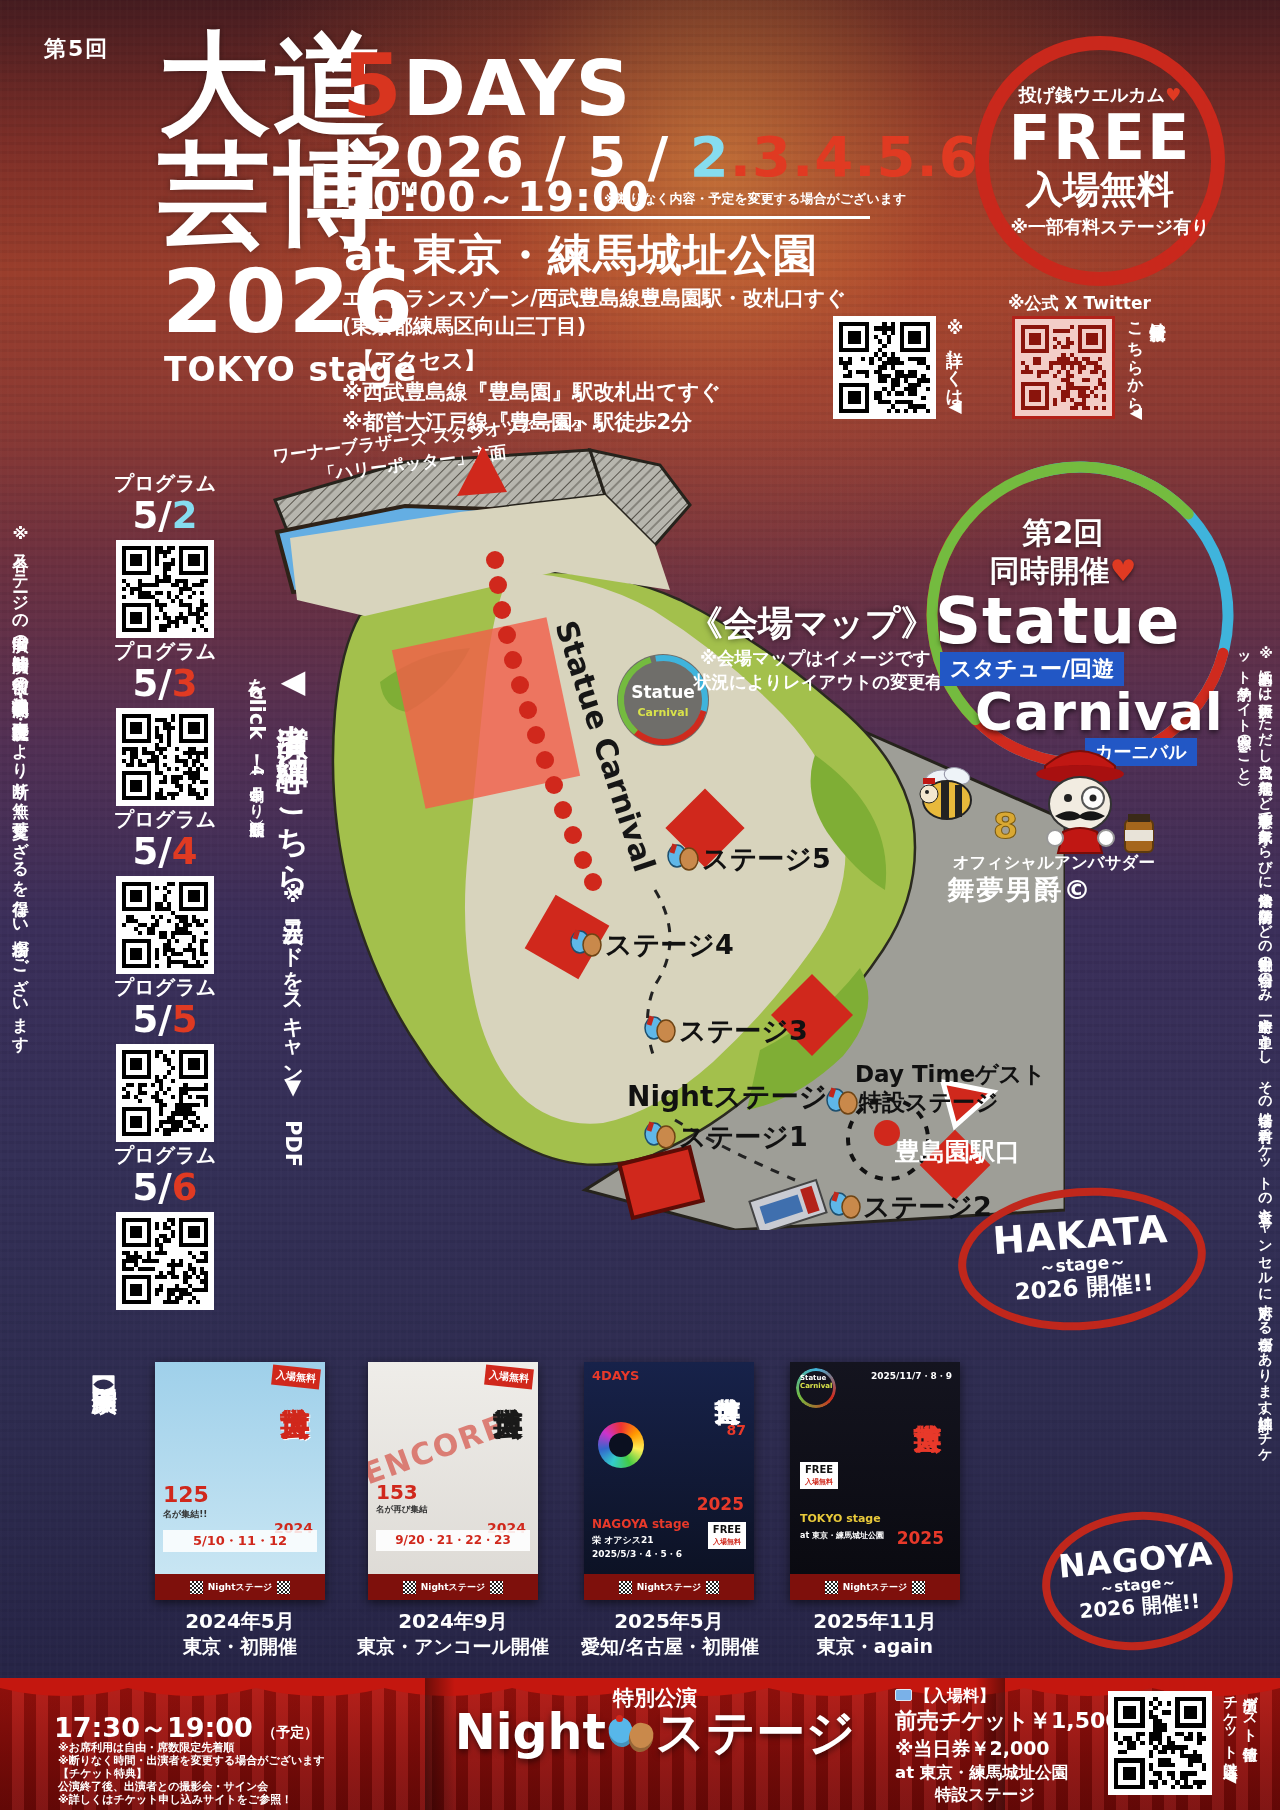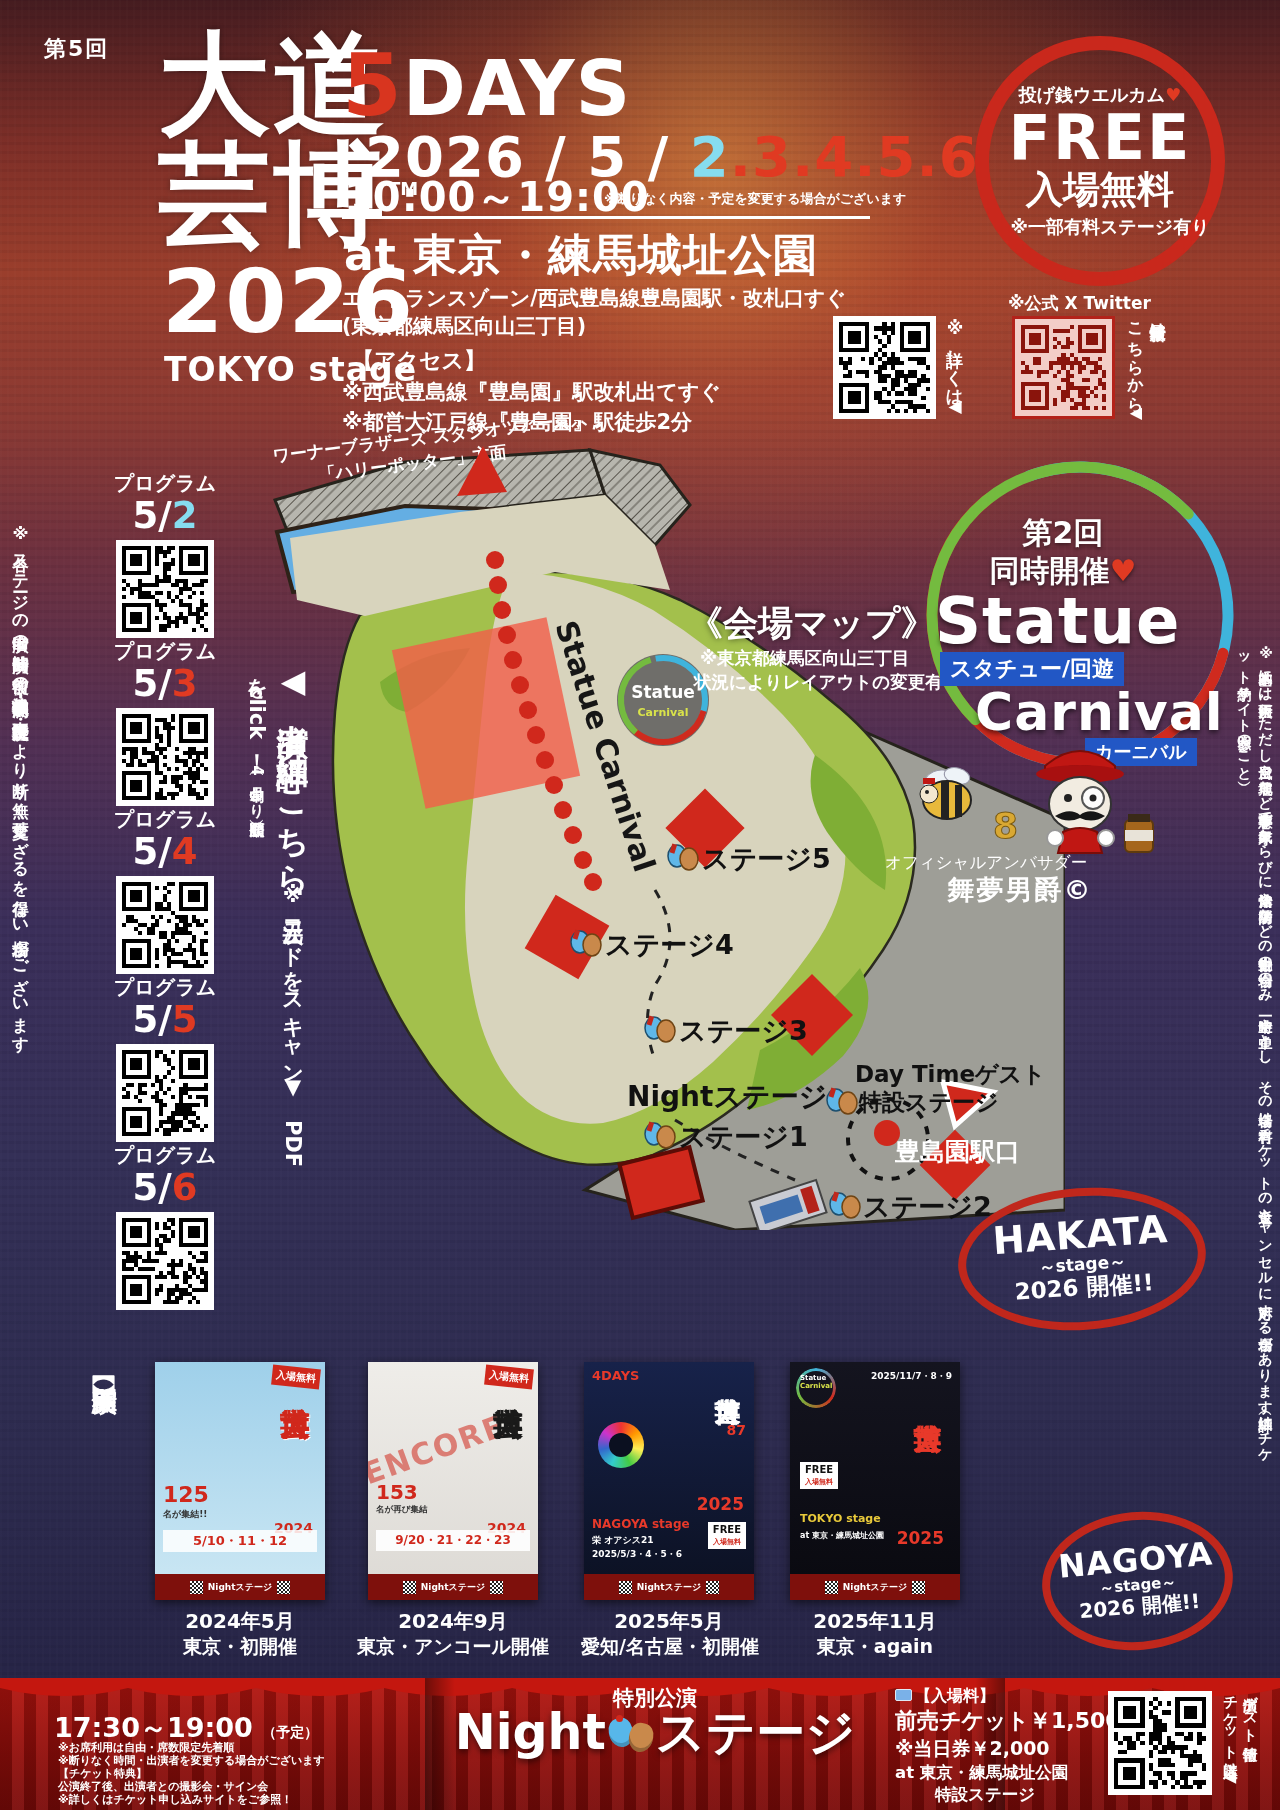--- a/index.html
+++ b/index.html
@@ -58,21 +58,21 @@
   .perf .p-sub{font-size:21px;font-weight:700;margin-left:8px;}
   .perf .p-sub2{font-size:15px;font-weight:600;}
   
   .map-title{font-size:35px;font-weight:900;text-shadow:0 0 6px rgba(0,0,0,.6);}
   .map-note{font-size:17.5px;font-weight:600;}
   
   .sc-line{font-weight:900;text-align:center;font-size:30px;text-shadow:0 2px 4px rgba(0,0,0,.5);}
   .sc-name1{font-size:64px;font-weight:900;letter-spacing:1px;text-shadow:0 3px 5px rgba(0,0,0,.5);}
   .sc-name2{font-size:52px;font-weight:900;letter-spacing:1px;text-shadow:0 3px 5px rgba(0,0,0,.5);}
   .sc-label{background:#2257c5;color:#fff;font-weight:800;padding:2px 10px;}
-  .sc-amb{font-size:16.5px;font-weight:400;text-align:left;}
+  .sc-amb{font-size:16.5px;font-weight:700;text-align:right;}
   .sc-mascot-name{font-size:27px;font-weight:900;text-align:center;letter-spacing:2px;}
   .right-note{font-size:14px;font-weight:600;line-height:1.5;}
   
   .stamp{border:8px solid #c0271c;border-radius:50%;display:flex;flex-direction:column;align-items:center;justify-content:center;text-align:center;color:#fff;}
   .stamp .s1{font-size:38px;font-weight:900;letter-spacing:1px;line-height:1;}
   .stamp .s2{font-size:17px;font-weight:700;line-height:1.2;}
   .stamp .s3{font-size:23px;font-weight:900;line-height:1.2;}
   
   .hist-label{font-size:25px;font-weight:800;}
   .poster{position:absolute;width:170px;height:238px;box-shadow:0 3px 10px rgba(0,0,0,.55);overflow:hidden;}
@@ -1148,21 +1148,21 @@
     <text x="424" y="726" font-size="27" font-weight="bold" fill="#111">ステージ1</text>
     <text x="600" y="662" font-size="23" font-weight="bold" fill="#111">Day Timeゲスト</text>
     <use href="#mk" x="572" y="668"></use>
     <text x="604" y="690" font-size="23" font-weight="bold" fill="#111">特設ステージ</text>
     <use href="#mk" x="575" y="772"></use>
     <text x="608" y="796" font-size="27" font-weight="bold" fill="#111">ステージ2</text>
     <text x="640" y="740" font-size="25" font-weight="bold" fill="#fff">豊島園駅口</text>
   </svg>
 
   <div class="abs w map-title" style="left:688px;top:600px;">《会場マップ》</div>
-  <div class="abs w map-note" style="left:700px;top:646px;">※東京都練馬区向山三丁目</div>
+  <div class="abs w map-note" style="left:700px;top:646px;">※会場マップはイメージです</div>
   <div class="abs w map-note" style="left:694px;top:670px;">状況によりレイアウトの変更有り</div>
 
   <svg class="abs" style="left:915px;top:450px;" width="330" height="330" viewBox="0 0 330 330">
     <circle cx="165" cy="165" r="148" fill="none" stroke="#3fb4dc" stroke-width="11" stroke-linecap="round" stroke-dasharray="620 310" transform="rotate(-110 165 165)"></circle>
     <circle cx="165" cy="165" r="148" fill="none" stroke="#cf2a1e" stroke-width="11" stroke-linecap="round" stroke-dasharray="560 370" transform="rotate(15 165 165)"></circle>
     <circle cx="165" cy="165" r="148" fill="none" stroke="#74bb3f" stroke-width="11" stroke-linecap="round" stroke-dasharray="470 460" transform="rotate(135 165 165)"></circle>
   </svg>
   <div class="abs w sc-line" style="left:943px;top:513px;width:240px;">第2回</div>
   <div class="abs w sc-line" style="left:943px;top:551px;width:240px;"><span>同時開催</span><span class="free-heart">♥</span></div>
   <div class="abs w sc-name1" style="left:935px;top:584px;">Statue</div>

